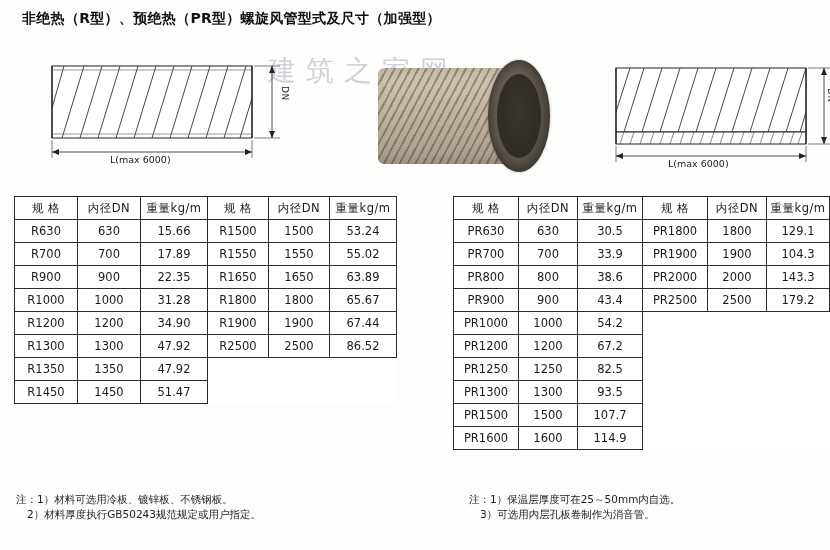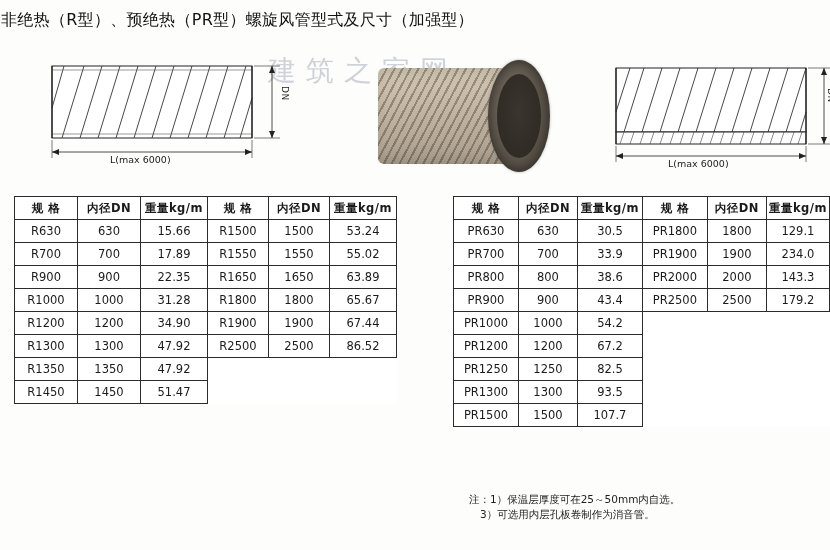--- a/index.html
+++ b/index.html
@@ -15,24 +15,24 @@
     overflow: hidden;
     position: relative;
   }
   .page {
     position: relative;
     width: 830px;
     height: 550px;
   }
   .title {
     position: absolute;
-    left: 1px;
+    left: 22px;
     top: 10px;
-    font-size: 16px;
-    font-weight: normal;
+    font-size: 14px;
+    font-weight: bold;
     letter-spacing: 0.3px;
     color: #111;
     white-space: nowrap;
   }
 
   
   .figures {
     position: absolute;
     left: 0;
     top: 40px;
@@ -125,21 +125,21 @@
   }
   table td, table th {
     border: 1px solid #2b2b2b;
     text-align: center;
     font-weight: normal;
     height: 22px;
     padding: 0 2px;
     white-space: nowrap;
   }
   thead td {
-    font-weight: bold;
+    font-weight: normal;
     letter-spacing: 0.5px;
   }
   .tbl-left {
     position: absolute;
     left: 14px;
     top: 196px;
   }
   .tbl-left td { width: 58px; }
   .tbl-left td.c0 { width: 58px; }
   .tbl-left td.c1 { width: 58px; }
@@ -394,21 +394,21 @@
         <td class="c3">PR1800</td>
         <td class="c4">1800</td>
         <td class="c5">129.1</td>
       </tr>
       <tr>
         <td class="c0">PR700</td>
         <td class="c1">700</td>
         <td class="c2">33.9</td>
         <td class="c3">PR1900</td>
         <td class="c4">1900</td>
-        <td class="c5">234.0</td>
+        <td class="c5">104.3</td>
       </tr>
       <tr>
         <td class="c0">PR800</td>
         <td class="c1">800</td>
         <td class="c2">38.6</td>
         <td class="c3">PR2000</td>
         <td class="c4">2000</td>
         <td class="c5">143.3</td>
       </tr>
       <tr>
@@ -452,22 +452,34 @@
         <td class="c5 empty"></td>
       </tr>
       <tr>
         <td class="c0">PR1500</td>
         <td class="c1">1500</td>
         <td class="c2">107.7</td>
         <td class="c3 empty"></td>
         <td class="c4 empty"></td>
         <td class="c5 empty"></td>
       </tr>
+      <tr>
+        <td class="c0">PR1600</td>
+        <td class="c1">1600</td>
+        <td class="c2">114.9</td>
+        <td class="c3 empty"></td>
+        <td class="c4 empty"></td>
+        <td class="c5 empty"></td>
+      </tr>
     </tbody>
   </table>
 
+  <div class="notes left">
+    <div class="nline">注：1）材料可选用冷板、镀锌板、不锈钢板。</div>
+    <div class="nline indent">2）材料厚度执行GB50243规范规定或用户指定。</div>
+  </div>
 
   <div class="notes right">
     <div class="nline">注：1）保温层厚度可在25～50mm内自选。</div>
     <div class="nline indent">3）可选用内层孔板卷制作为消音管。</div>
   </div>
 
 </div>
 
 </body></html>

